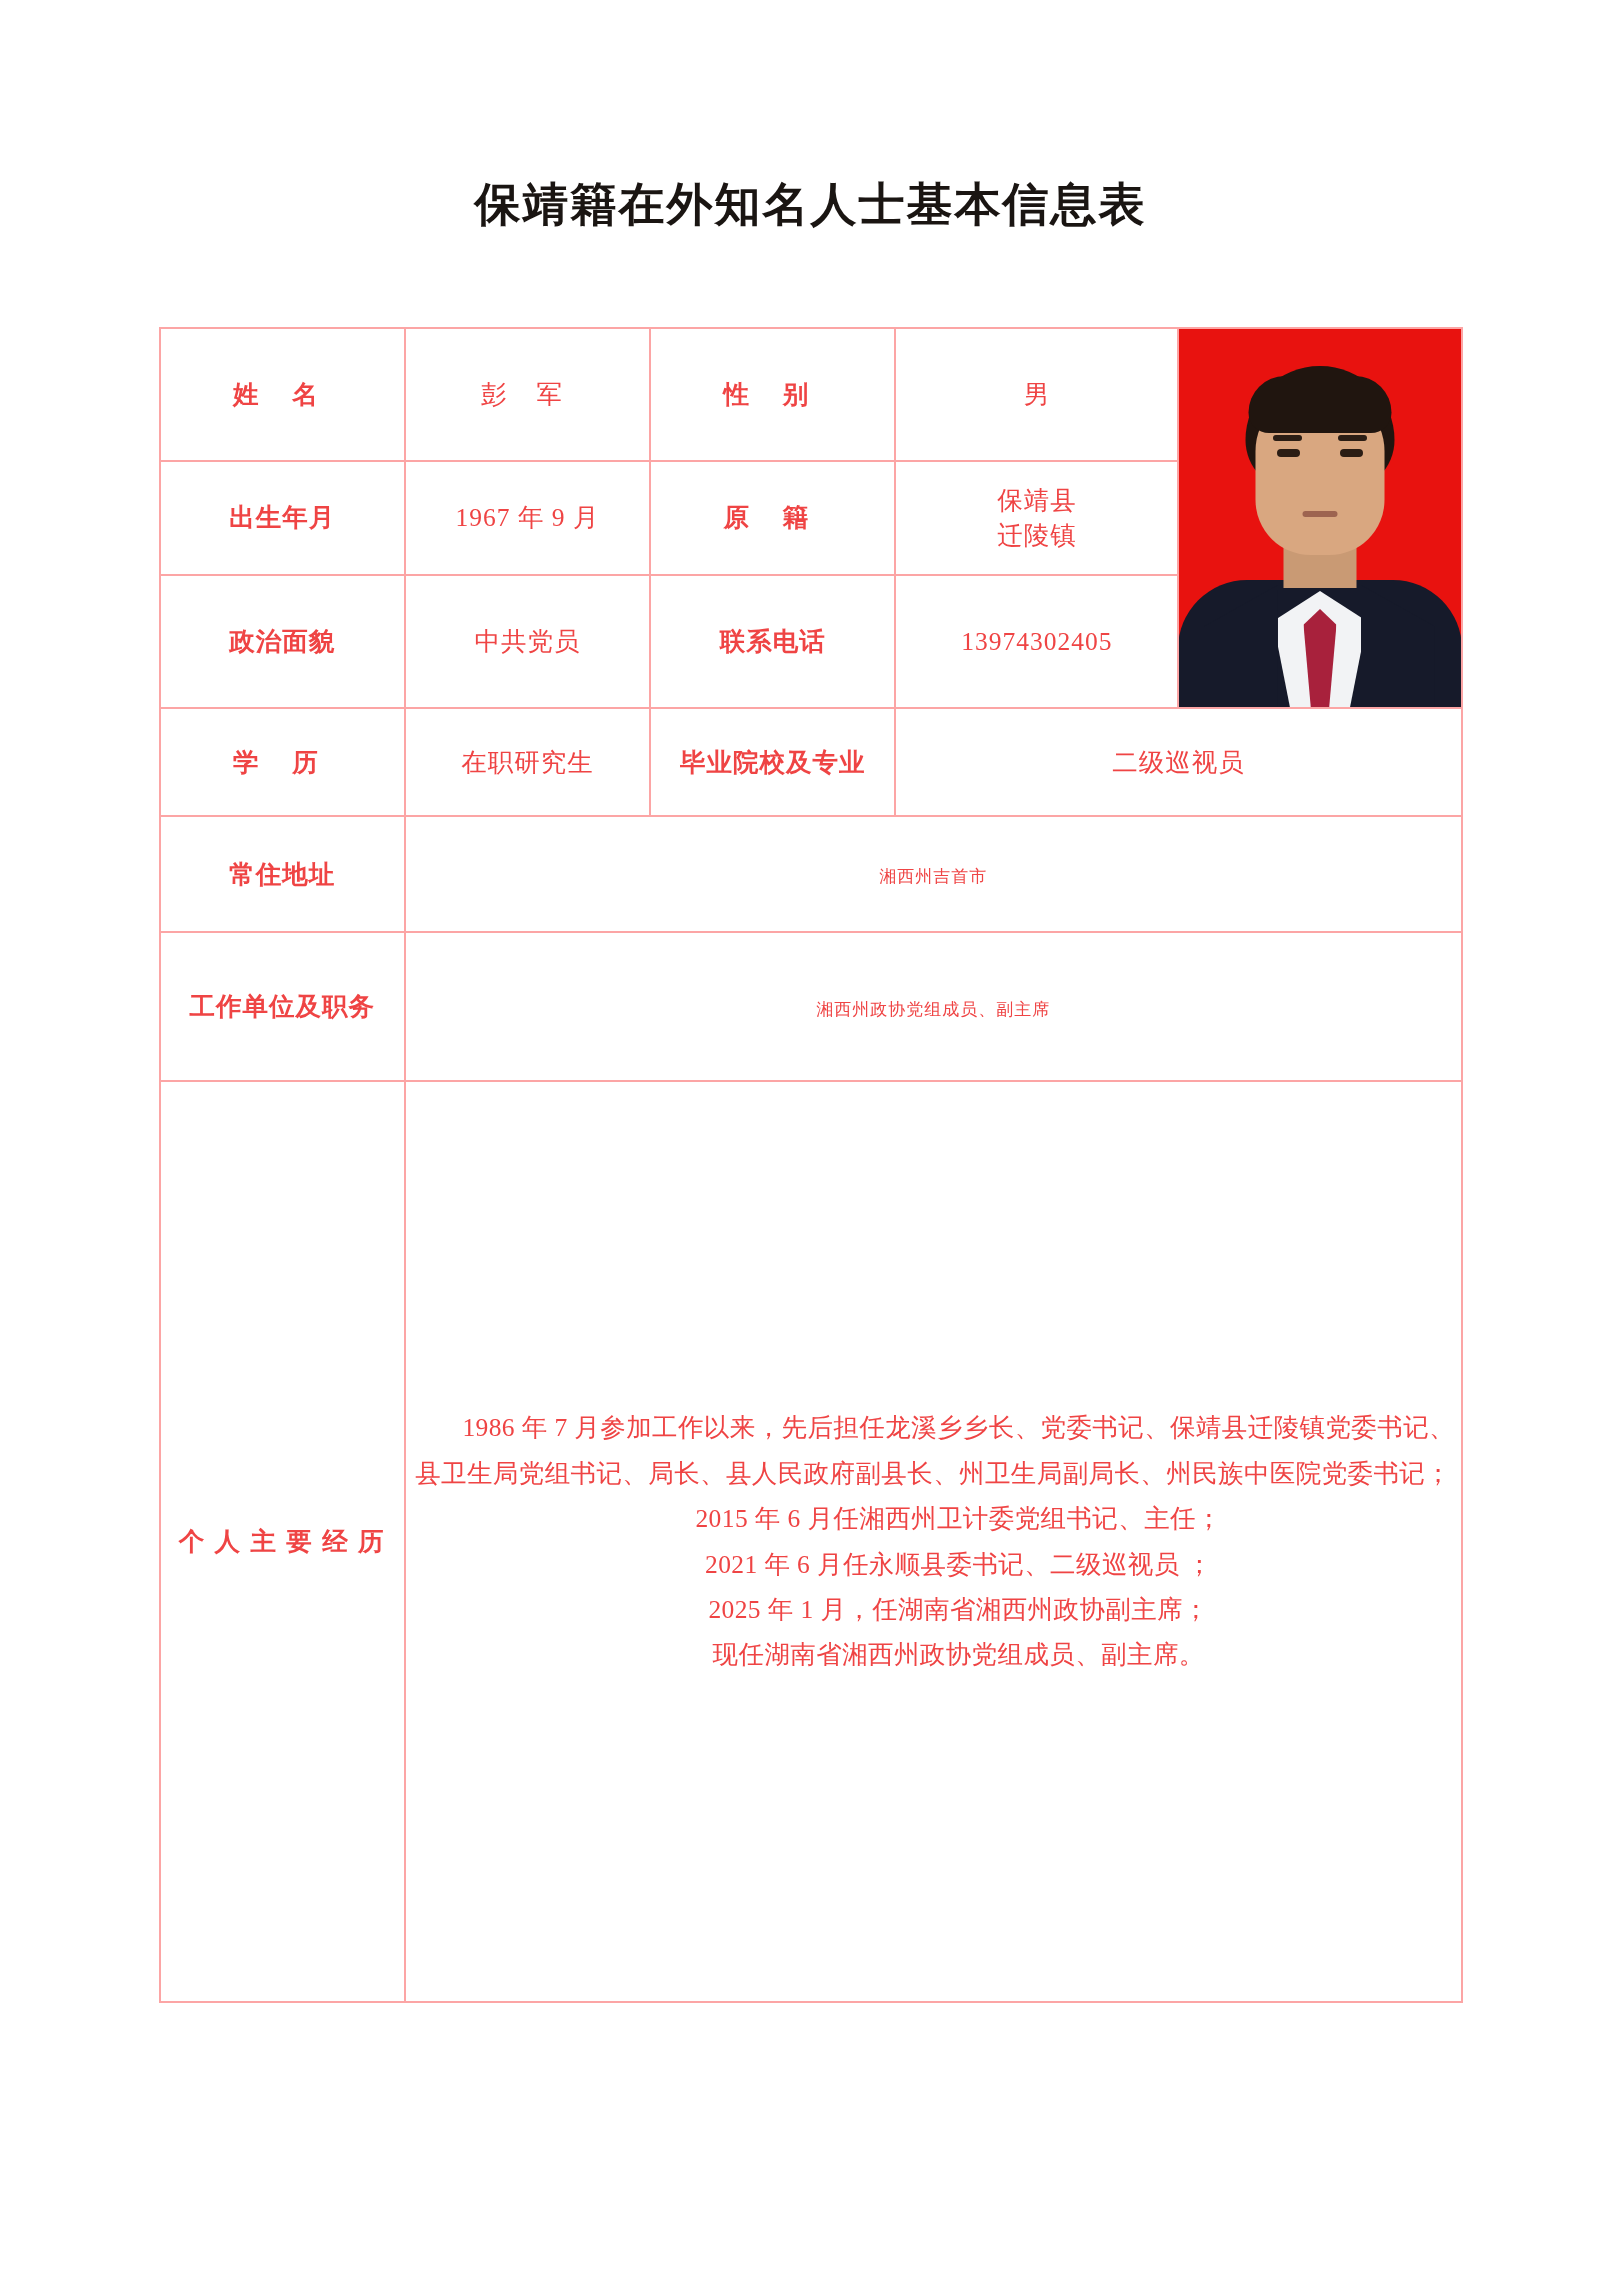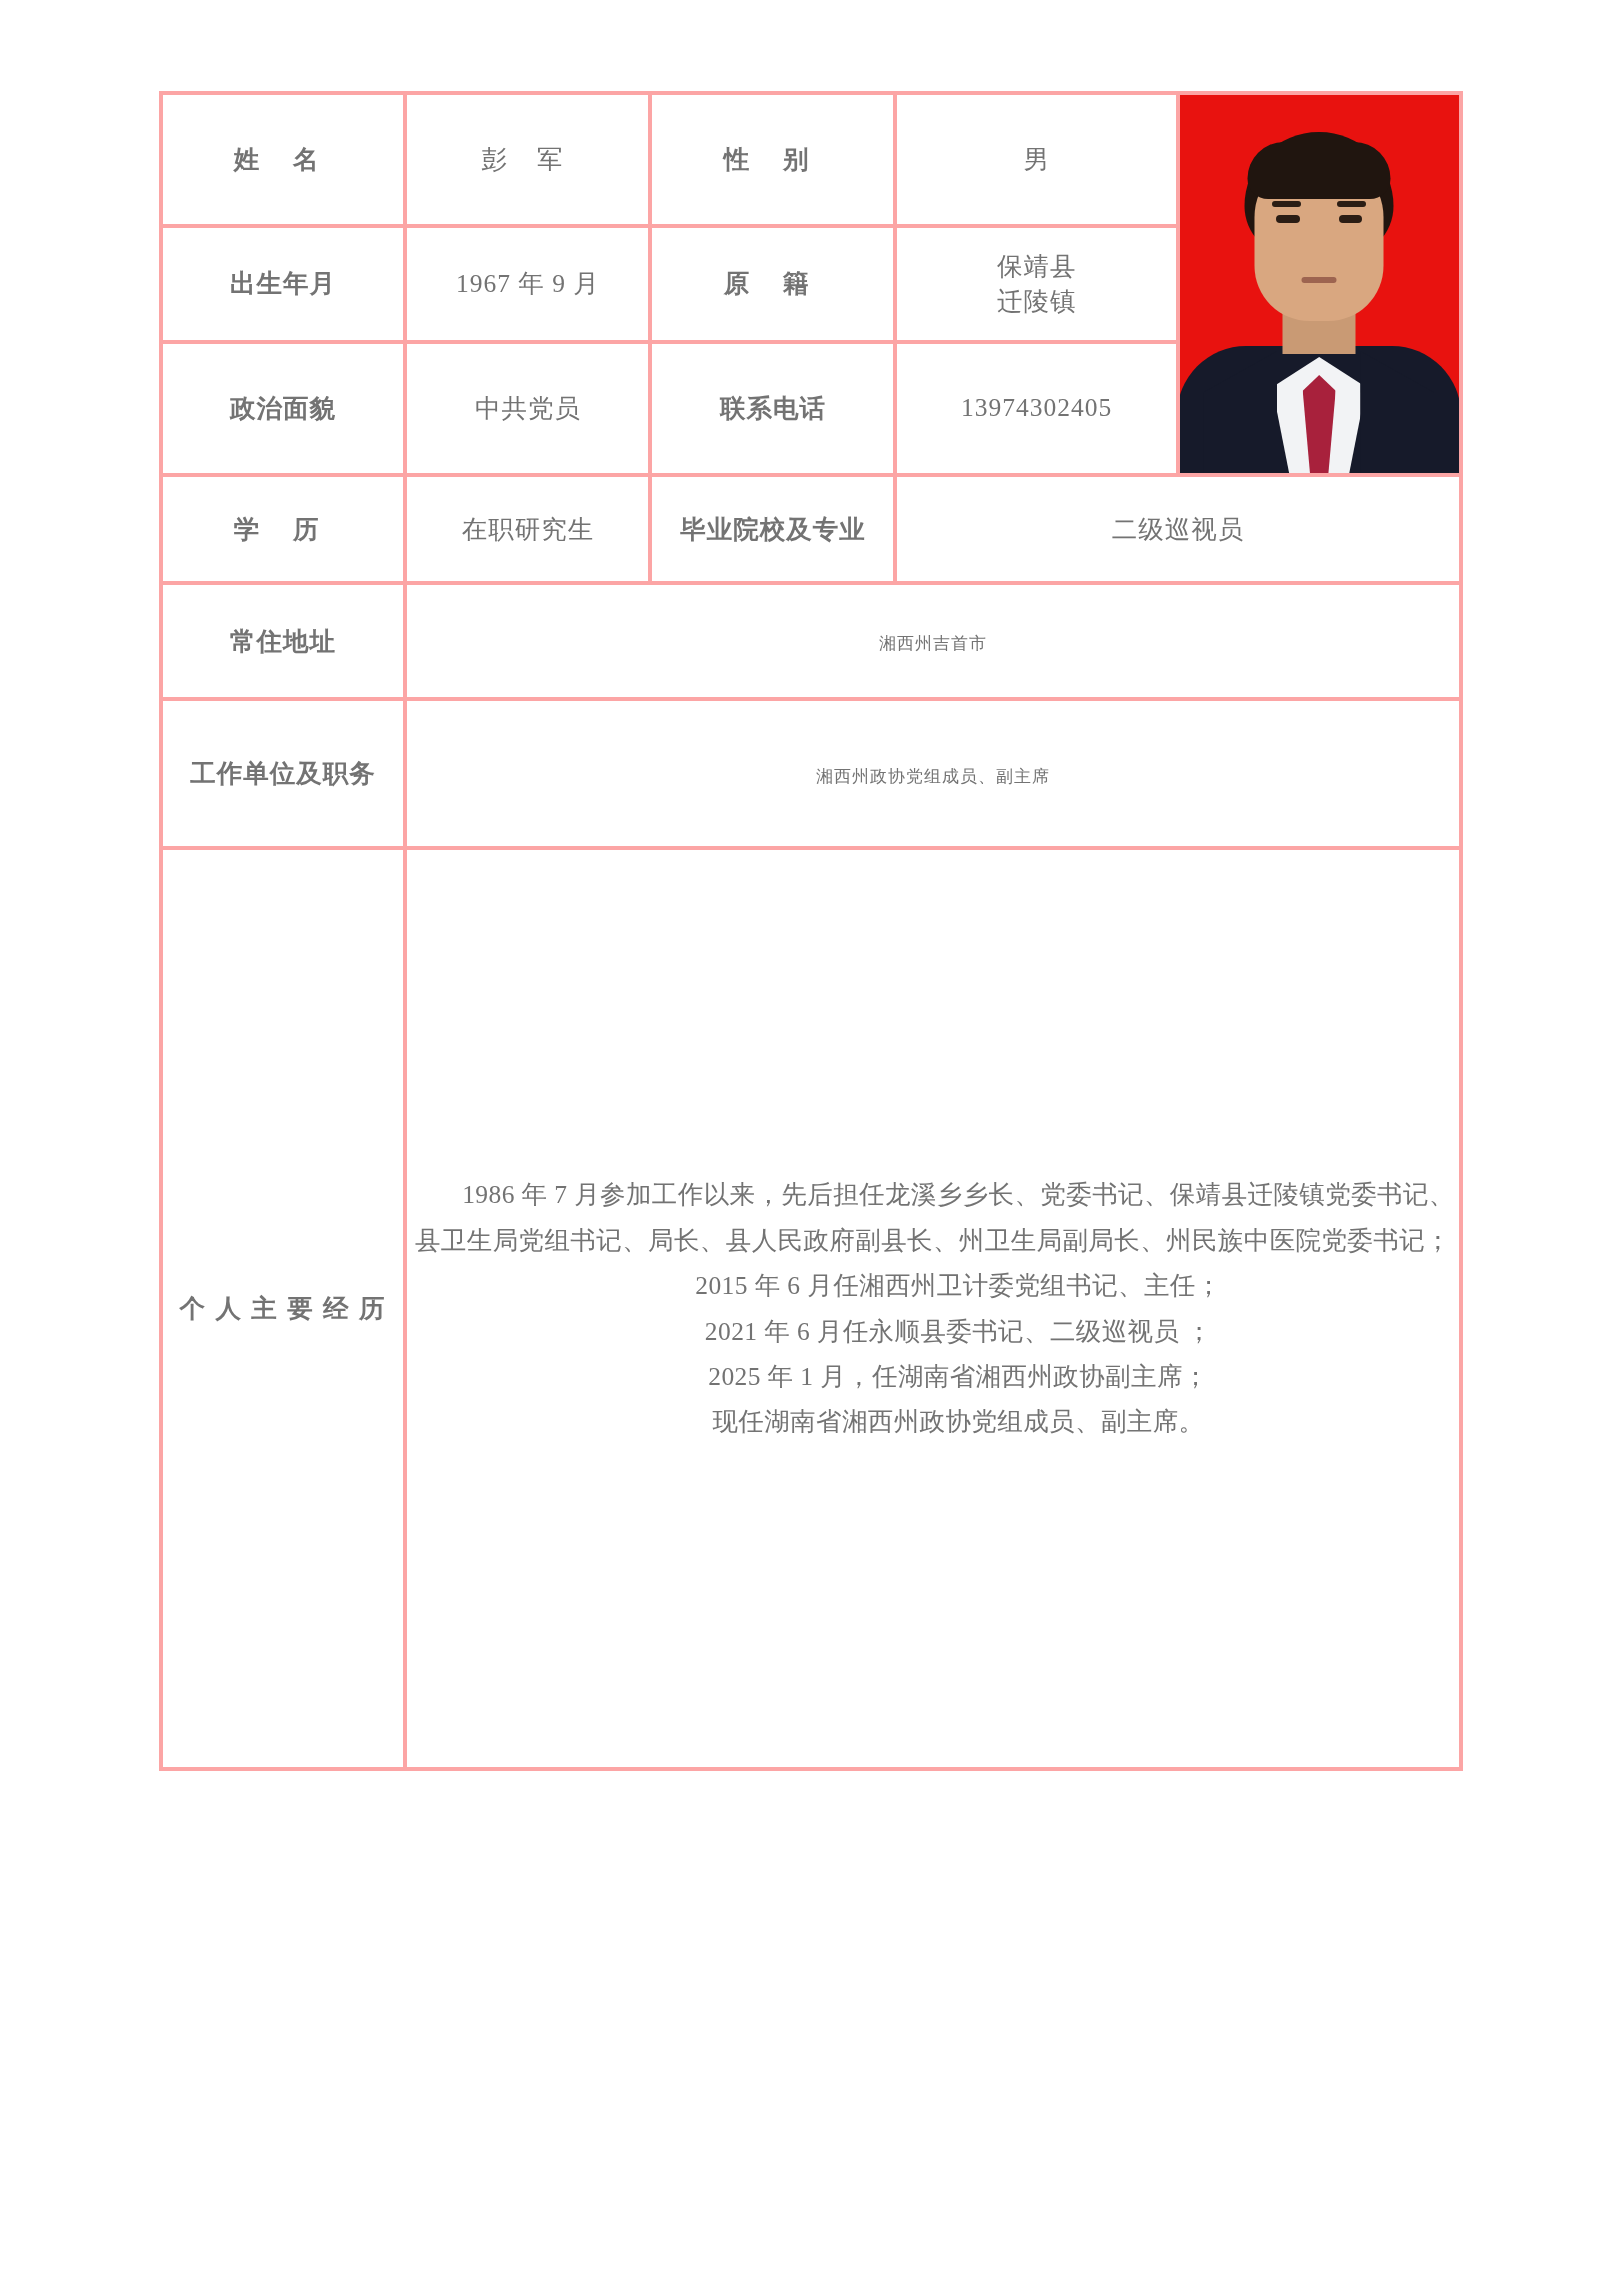--- a/index.html
+++ b/index.html
@@ -34,26 +34,26 @@
   }
   table.info-table {
     border-collapse: collapse;
     margin: 0 auto;
     margin-top: 91px;
     width: 1304px;
     table-layout: fixed;
     border: 2.9px solid #231a16;
   }
   table.info-table td {
-    border: 4px solid #fca5a5;
+    border: 2px solid #fca5a5;
     padding: 0;
     text-align: center;
     vertical-align: middle;
     font-size: 25.5px;
-    color: #737373;
+    color: #ef4444;
   }
   .lbl {
     font-weight: bold;
     letter-spacing: 1px;
     font-size: 25.5px;
   }
   .lbl-sp {
     font-weight: bold;
     letter-spacing: 13.7px;
     text-indent: 13.7px;
@@ -233,20 +233,21 @@
   }
   .bio-inner {
     padding-top: 0;
   }
 </style>
 </head>
 <body>
 
 <div class="page">
 
+  <h1 class="doc-title">保靖籍在外知名人士基本信息表</h1>
 
   <table class="info-table">
     <colgroup>
       <col style="width:202px">
       <col style="width:202px">
       <col style="width:202px">
       <col style="width:233px">
       <col style="width:233px">
     </colgroup>
     <tbody>

